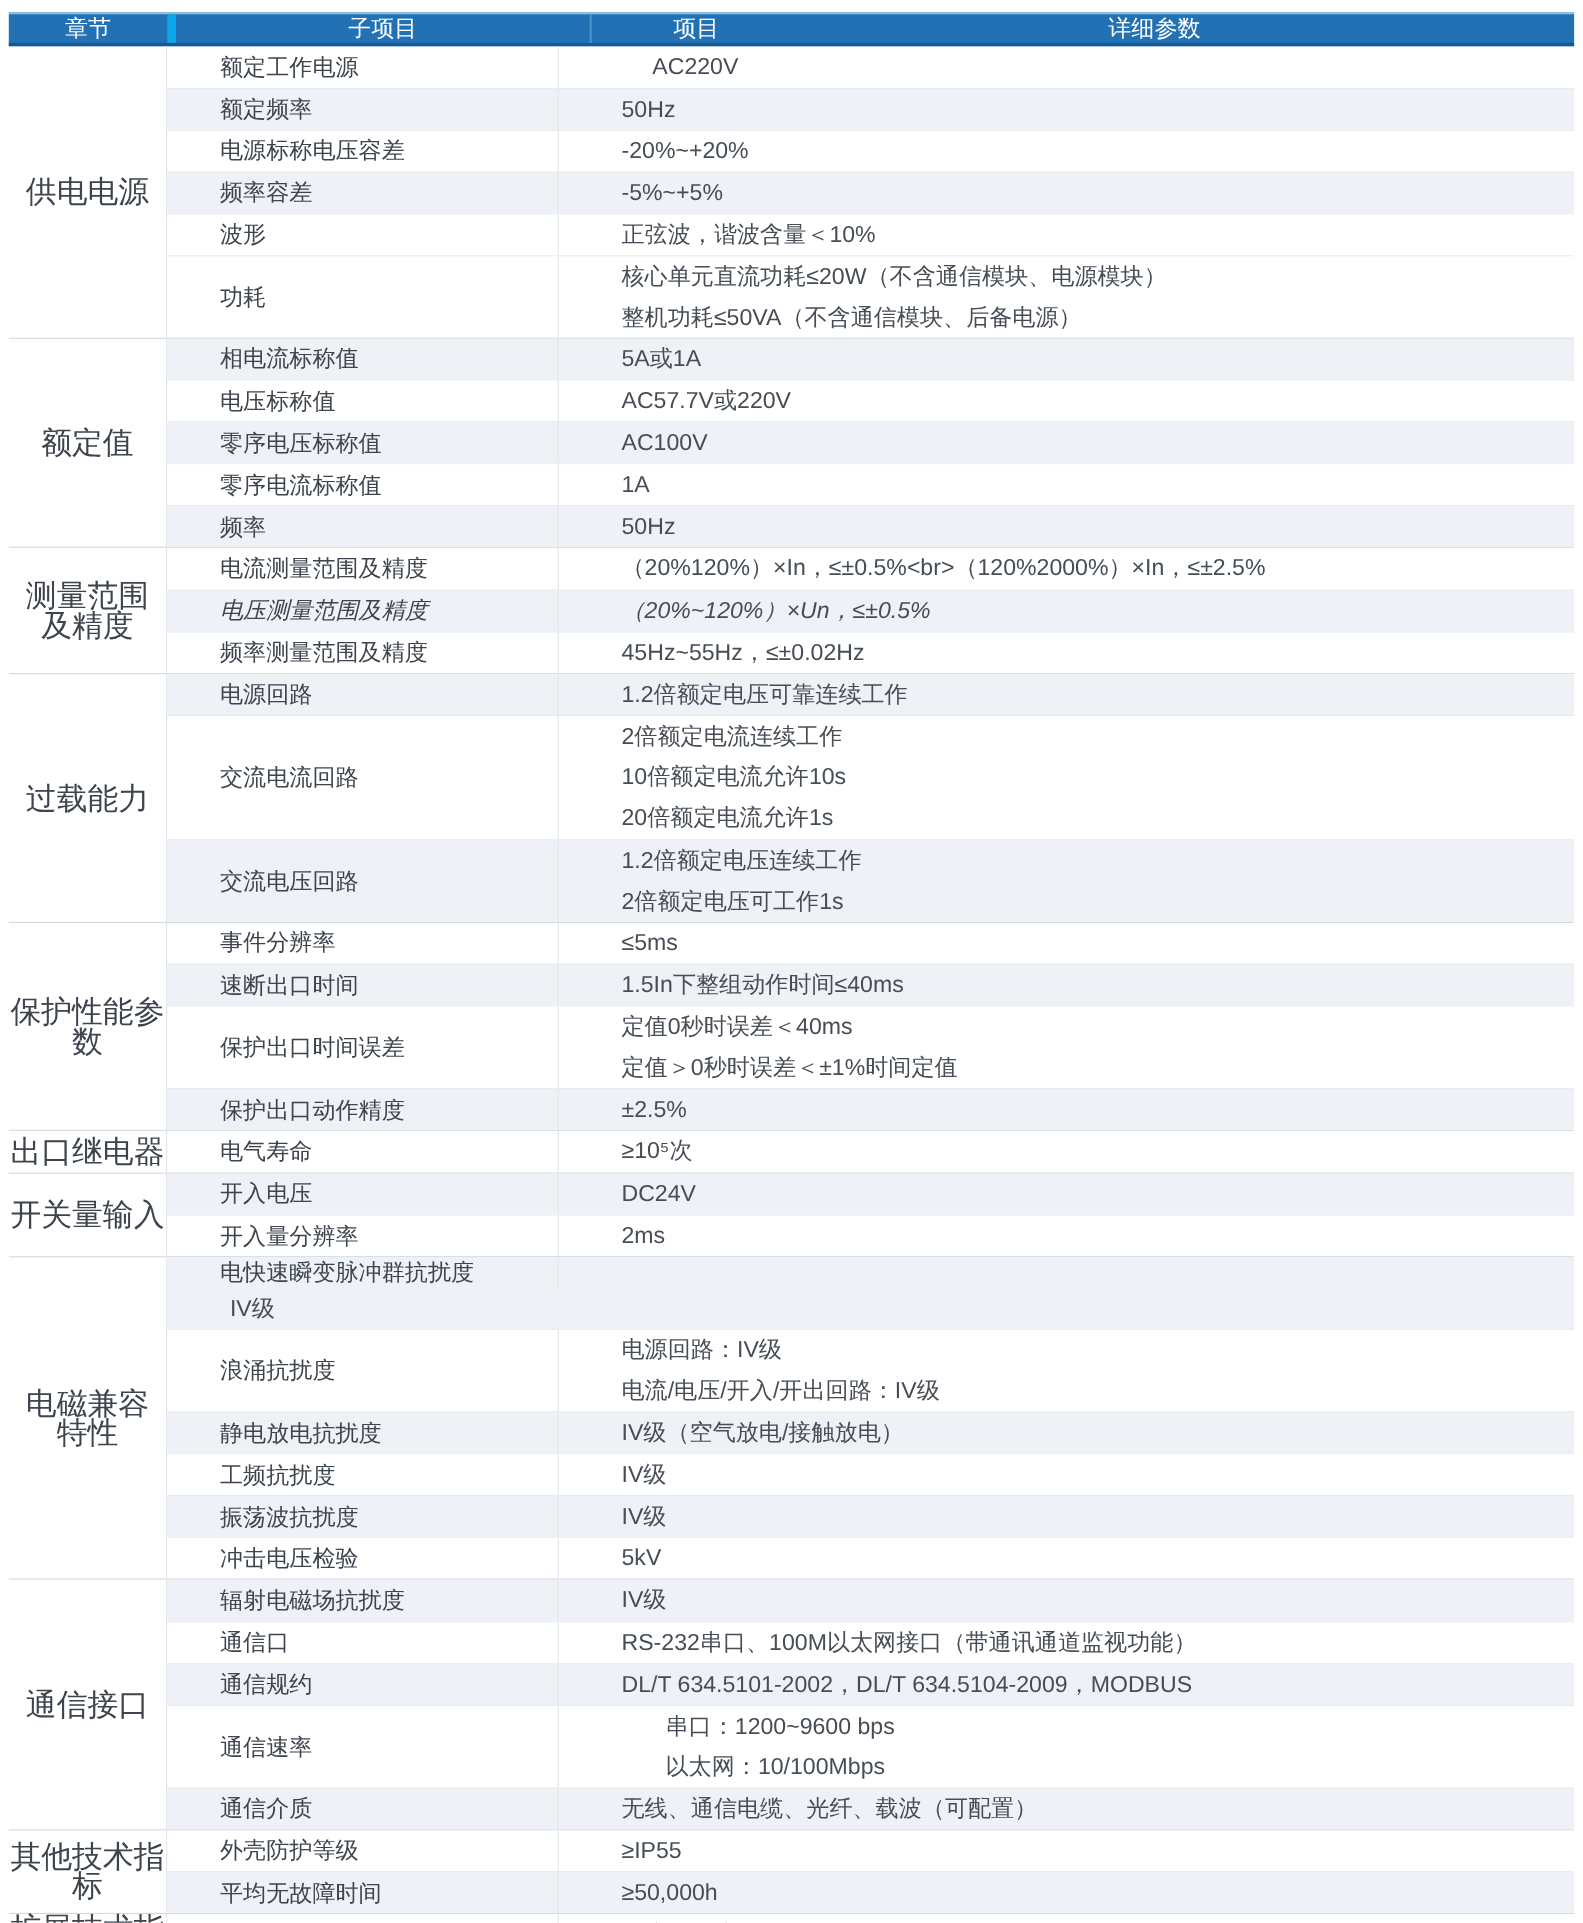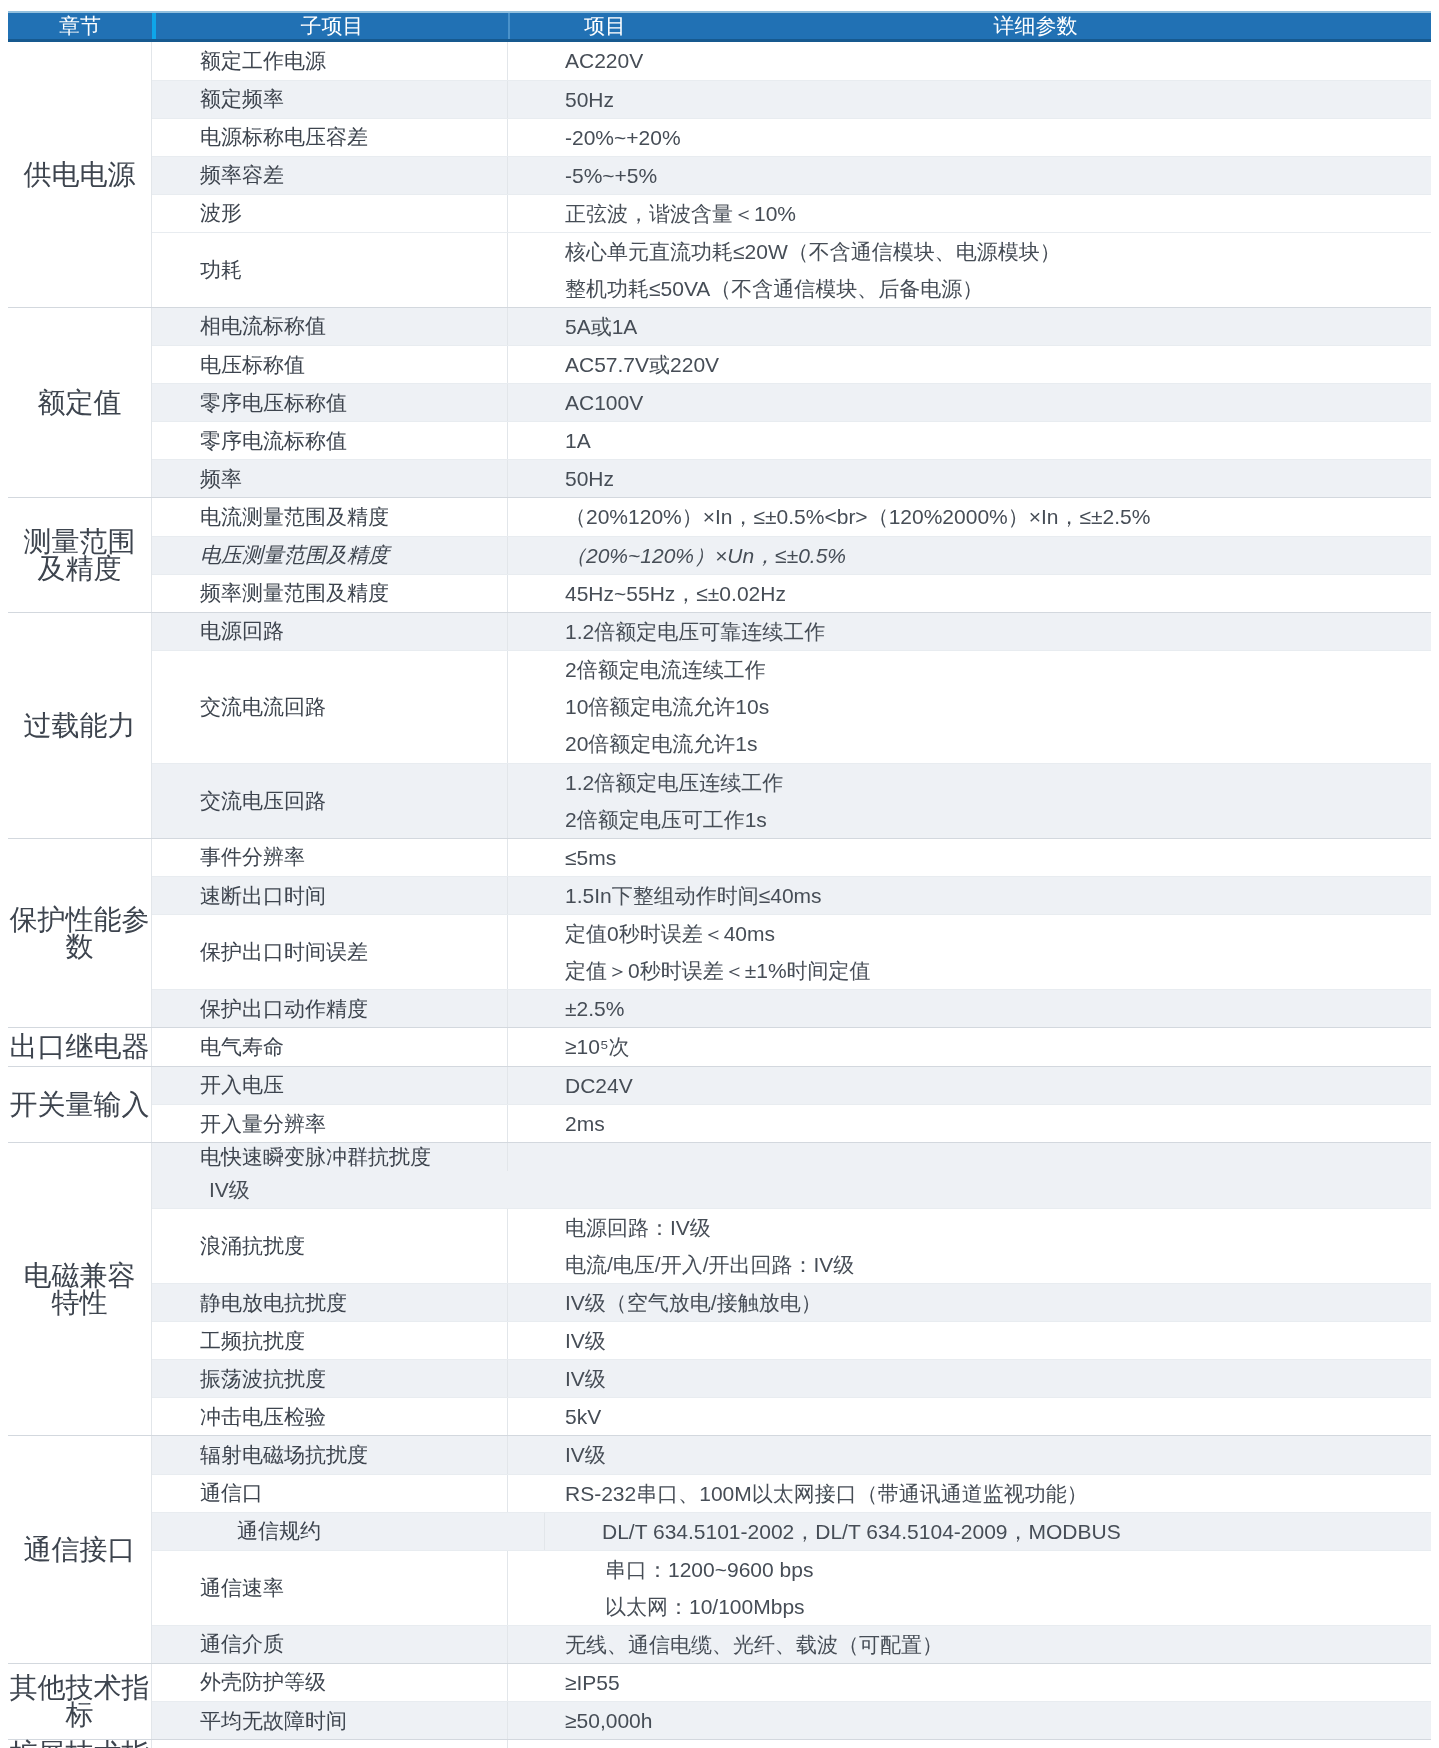--- a/index.html
+++ b/index.html
@@ -5,21 +5,21 @@
   html,body{margin:0;padding:0;background:#ffffff;}
   body{width:1439px;height:1748px;position:relative;overflow:hidden;
        font-family:"Liberation Sans","DejaVu Sans",sans-serif;}
   .spec-table{position:absolute;left:8px;top:11px;width:1423px;}
   
   .thead{display:flex;height:31px;box-sizing:border-box;background:#2171b4;
          border-top:2px solid #93c0de;border-bottom:3px solid #16598f;
          color:#ffffff;font-size:21px;}
   .th{display:flex;align-items:center;justify-content:center;box-sizing:border-box;}
   .th-chapter{width:144px;}
-  .th-subitem{width:356px;border-left:4px solid #0ea5e9;}
+  .th-subitem{width:384px;border-left:8px solid #0ea5e9;}
   .th-item{width:192px;border-left:2px solid #4a92ca;}
   .th-detail{flex:1;padding-right:60px;}
   
   .tbody{border-bottom:2px solid #ccd1d7;}
   .section{display:flex;box-sizing:border-box;}
   .section + .section{border-top:1px solid #d3d8de;}
   .chapter{width:144px;box-sizing:border-box;border-right:1px solid #e2e6ea;
            display:flex;align-items:center;justify-content:center;text-align:center;
            white-space:pre-line;font-size:28px;line-height:27px;color:#3d444e;}
   .rows{flex:1;display:flex;flex-direction:column;min-width:0;}
@@ -40,21 +40,21 @@
   <div class="thead">
     <div class="th th-chapter">章节</div>
     <div class="th th-subitem">子项目</div>
     <div class="th th-item">项目</div>
     <div class="th th-detail">详细参数</div>
   </div>
   <div class="tbody">
       <div class="section">
         <div class="chapter">供电电源</div>
         <div class="rows">
-          <div class="row" style="min-height: 37.5px;">
+          <div class="row" style="min-height: 37.5px; gap: 28px;">
             <div class="sub">额定工作电源</div>
             <div class="val">AC220V</div>
           </div>
           <div class="row shaded" style="min-height: 37.5px;">
             <div class="sub">额定频率</div>
             <div class="val">50Hz</div>
           </div>
           <div class="row" style="min-height: 37.5px;">
             <div class="sub">电源标称电压容差</div>
             <div class="val">-20%~+20%</div>
@@ -216,21 +216,21 @@
         <div class="chapter">通信接口</div>
         <div class="rows">
           <div class="row shaded" style="min-height: 37.5px;">
             <div class="sub">辐射电磁场抗扰度</div>
             <div class="val">IV级</div>
           </div>
           <div class="row" style="min-height: 37.5px;">
             <div class="sub">通信口</div>
             <div class="val">RS-232串口、100M以太网接口（带通讯通道监视功能）</div>
           </div>
-          <div class="row shaded" style="min-height: 37.5px; padding-left: 37px;">
+          <div class="row shaded" style="min-height: 37.5px;">
             <div class="sub">通信规约</div>
             <div class="val">DL/T 634.5101-2002，DL/T 634.5104-2009，MODBUS</div>
           </div>
           <div class="row" style="min-height: 75px; gap: 40px;">
             <div class="sub">通信速率</div>
             <div class="val">串口：1200~9600 bps
 以太网：10/100Mbps</div>
           </div>
           <div class="row shaded" style="min-height: 37.5px;">
             <div class="sub">通信介质</div>

